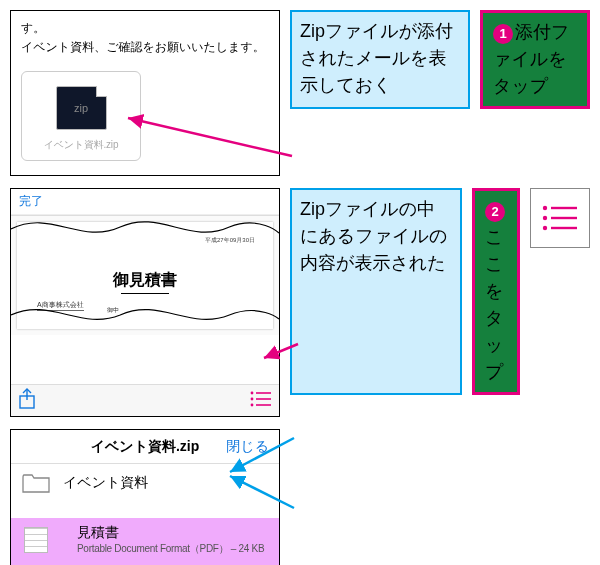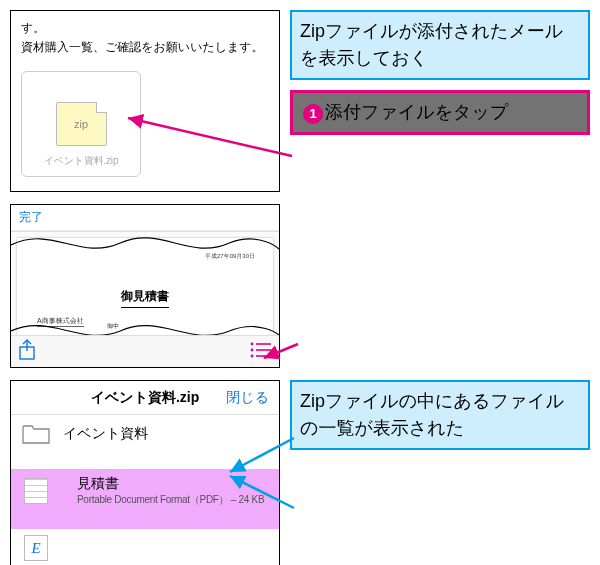--- a/index.html
+++ b/index.html
@@ -19,81 +19,81 @@
     margin-bottom: 12px;
     align-items: flex-start;
   }
   .left-col {
     width: 270px;
     flex-shrink: 0;
   }
   .right-col {
     flex: 1;
     display: flex;
-    flex-direction: column;
+    flex-direction: row;
     gap: 10px;
   }
   .screenshot {
     border: 1px solid #000;
     background: #fff;
   }
 
   
   .shot1 { padding: 8px 10px 14px; }
   .email-text { font-size: 12px; line-height: 1.6; }
   .attachment {
     margin-top: 14px;
     width: 120px;
     border: 1px solid #ccc;
     border-radius: 6px;
     padding: 14px 4px 8px;
     text-align: center;
   }
   .file-icon {
     width: 51px; height: 44px;
-    margin: 16px auto 8px;
+    margin: 0 auto 8px;
     border: 1px solid #bbb;
     border-radius: 2px;
     position: relative;
-    background: #fef9c3;
+    background: #0f172a;
   }
   .file-icon::before {
     content: "";
     position: absolute;
     top: -1px; right: -1px;
     width: 10px; height: 10px;
     background: #fff;
     border-left: 1px solid #bbb;
     border-bottom: 1px solid #bbb;
   }
   .file-icon .ext {
     position: absolute;
     left: 0; right: 0; top: 50%;
     transform: translateY(-50%);
     font-size: 11px;
     color: #888;
   }
   .file-label { font-size: 10px; color: #aaa; letter-spacing: -0.2px;}
 
   
-  .shot2 { height: 164px; position: relative; overflow: hidden; }
+  .shot2 { height: 229px; position: relative; overflow: hidden; }
   .shot2-top {
     height: 26px; display: flex; align-items: center; justify-content: space-between;
     padding: 0 8px; font-size: 12px; border-bottom: 1px solid #eee;
   }
   .done-link { color: #1177dd; }
   .page-ind { font-weight: bold; text-align: center; flex: 1; }
   .paper-area { position: relative; height: 120px; background: #fafafa; border-top: 1px solid #ddd;}
   .paper {
     position: absolute; left: 6px; right: 6px; top: 6px; bottom: 6px;
     background: #fff; box-shadow: 0 0 2px rgba(0,0,0,0.3);
     display: flex; flex-direction: column; align-items: center; justify-content: center;
   }
   .paper .date { position: absolute; top: 14px; right: 18px; font-size: 6px; color: #444;}
-  .paper .title { font-size: 12px; font-weight: bold; text-align: left; margin-top: 12px;}
+  .paper .title { font-size: 16px; font-weight: bold; text-align: left; margin-top: 12px;}
   .paper .title-under { border-top: 1px solid #000; width: 48px; margin: 2px auto 0;}
   .paper .company { position: absolute; bottom: 18px; left: 20px; font-size: 7px; color: #333; border-bottom: 0.5px solid #666;}
   .paper .stamp { position: absolute; bottom: 14px; left: 90px; font-size: 6px; color: #333;}
   
   .wavy { position: absolute; left: 0; right: 0; height: 30px; pointer-events:none;}
   .wavy svg { width: 100%; height: 100%; display: block;}
   .wavy.top { top: 22px; }
   .wavy.bot { top: 112px; }
 
   .shot2-bot {
@@ -143,21 +143,21 @@
   
   .callout-blue {
     background: #cfeefd;
     border: 2px solid #00a0e9;
     padding: 6px 8px;
     font-size: 18px;
     line-height: 1.5;
     font-feature-settings: "palt";
   }
   .callout-pink {
-    background: #737373;
+    background: #15803d;
     border: 3px solid #e4007f;
     padding: 6px 10px;
     font-size: 18px;
     line-height: 1.5;
   }
   .num-badge {
     display: inline-block; width: 20px; height: 20px; border-radius: 50%;
     background: #e4007f; color: #fff; text-align: center; line-height: 20px;
     font-size: 13px; font-weight: bold; margin-right: 2px; vertical-align: 0px;
   }
@@ -170,21 +170,21 @@
   svg.arrow { position: absolute; overflow: visible; pointer-events: none; }
 </style>
 </head>
 <body>
 
 <div class="row">
   <div class="left-col">
     <div class="screenshot shot1">
       <div class="email-text">
         <span>す。</span><br>
-        <span>資材購入一覧、ご確認をお願いいたします。</span>
+        <span>イベント資料、ご確認をお願いいたします。</span>
       </div>
       <div class="attachment">
         <div class="file-icon">
           <span class="ext">zip</span>
         </div>
         <div class="file-label">イベント資料.zip</div>
       </div>
     </div>
   </div>
   <div class="right-col">
@@ -244,20 +244,39 @@
               <line x1="7" y1="3" x2="22" y2="3" stroke="#e4007f" stroke-width="1.6"></line>
             <circle cx="3" cy="9" r="1.4" fill="#e4007f"></circle>
               <line x1="7" y1="9" x2="22" y2="9" stroke="#e4007f" stroke-width="1.6"></line>
             <circle cx="3" cy="15" r="1.4" fill="#e4007f"></circle>
               <line x1="7" y1="15" x2="22" y2="15" stroke="#e4007f" stroke-width="1.6"></line>
           </svg>
         </span>
       </div>
     </div>
   </div>
+  <div class="right-col">
+    <div class="callout-blue">Zipファイルの中にあるファイルの内容が表示された</div>
+    <div class="callout-row2">
+      <div class="callout-pink" style="flex:1;">
+        <span class="num-badge">2</span><span>ここを</span><br>
+        <span>タップ</span>
+      </div>
+      <div class="list-icon-big">
+        <svg width="38" height="30" viewBox="0 0 38 30">
+          <circle cx="4" cy="5" r="2.2" fill="#e4007f"></circle>
+            <line x1="10" y1="5" x2="36" y2="5" stroke="#e4007f" stroke-width="2.4"></line>
+          <circle cx="4" cy="15" r="2.2" fill="#e4007f"></circle>
+            <line x1="10" y1="15" x2="36" y2="15" stroke="#e4007f" stroke-width="2.4"></line>
+          <circle cx="4" cy="25" r="2.2" fill="#e4007f"></circle>
+            <line x1="10" y1="25" x2="36" y2="25" stroke="#e4007f" stroke-width="2.4"></line>
+        </svg>
+      </div>
+    </div>
+  </div>
 </div>
 
 <svg class="arrow" style="left:258px; top:340px; width:50px; height:30px;">
   <defs>
       <marker id="ah2" markerWidth="8" markerHeight="8" refX="6" refY="3" orient="auto">
         <path d="M0,0 L6,3 L0,6 Z" fill="#e4007f"></path>
       </marker>
     </defs>
   <line x1="40" y1="4" x2="6" y2="18" stroke="#e4007f" stroke-width="2.5" marker-end="url(#ah2)"></line>
 </svg>
@@ -296,21 +315,20 @@
         </div>
       </div>
       <div class="s3-row">
         <div class="ic">
             <div class="xml-ic">E</div>
           </div>
       </div>
     </div>
   </div>
   <div class="row3-right-col">
-    <div class="callout-blue">Zipファイルの中にあるファイルの一覧が表示された</div>
   </div>
 </div>
 
 <svg class="arrow" style="left:222px; top:432px; width:80px; height:50px;">
   <defs>
       <marker id="ah3" markerWidth="8" markerHeight="8" refX="6" refY="3" orient="auto">
         <path d="M0,0 L6,3 L0,6 Z" fill="#00a0e9"></path>
       </marker>
     </defs>
   <line x1="72" y1="6" x2="8" y2="40" stroke="#00a0e9" stroke-width="2.5" marker-end="url(#ah3)"></line>

